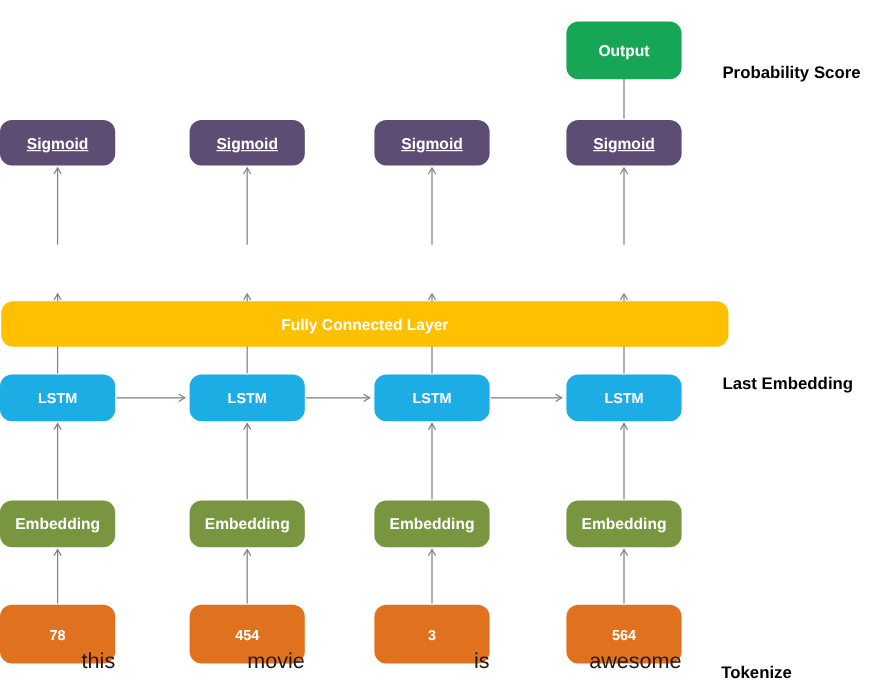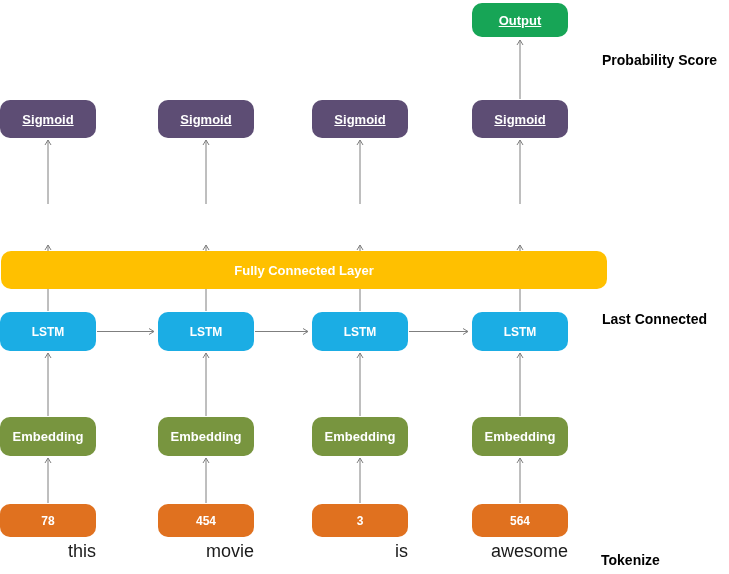--- a/index.html
+++ b/index.html
@@ -25,25 +25,25 @@
     width:96px;height:38px;
     border-radius:10px;
     color:#fff;
     font-weight:bold;
     font-size:13px;
     display:flex;align-items:center;justify-content:center;
     text-align:center;
     box-sizing:border-box;
   }
   .c1{left:0px;} .c2{left:158px;} .c3{left:312px;} .c4{left:472px;}
-  .r-output{top:3px;height:34px;background:var(--c-output);text-decoration:underline;}
+  .r-output{top:18px;height:48px;background:var(--c-output);}
   .r-sigmoid{top:100px;background:var(--c-sigmoid);text-decoration:underline;}
   .r-lstm{top:312px;height:39px;background:var(--c-lstm);font-size:12px;}
   .r-embed{top:417px;height:39px;background:var(--c-embed);}
-  .r-token{top:504px;height:33px;background:var(--c-token);font-size:12px;}
+  .r-token{top:504px;height:49px;background:var(--c-token);font-size:12px;}
   .fc{
     position:absolute;left:1px;top:205px;
     width:606px;height:38px;
     border-radius:10px;
     background:var(--c-fc);
     color:#fff;font-weight:bold;font-size:13px;
     display:flex;align-items:center;justify-content:center;margin-top:46px;
   }
   .side-label{
     position:absolute;
@@ -103,21 +103,21 @@
 
   <div class="box c4 r-output">Output</div>
   <div class="side-label lbl-prob">Probability Score</div>
 
   <div class="box c1 r-sigmoid">Sigmoid</div>
   <div class="box c2 r-sigmoid">Sigmoid</div>
   <div class="box c3 r-sigmoid">Sigmoid</div>
   <div class="box c4 r-sigmoid">Sigmoid</div>
 
   <div class="fc">Fully Connected Layer</div>
-  <div class="side-label lbl-last">Last Connected</div>
+  <div class="side-label lbl-last">Last Embedding</div>
 
   <div class="box c1 r-lstm">LSTM</div>
   <div class="box c2 r-lstm">LSTM</div>
   <div class="box c3 r-lstm">LSTM</div>
   <div class="box c4 r-lstm">LSTM</div>
 
   <div class="box c1 r-embed">Embedding</div>
   <div class="box c2 r-embed">Embedding</div>
   <div class="box c3 r-embed">Embedding</div>
   <div class="box c4 r-embed">Embedding</div>

